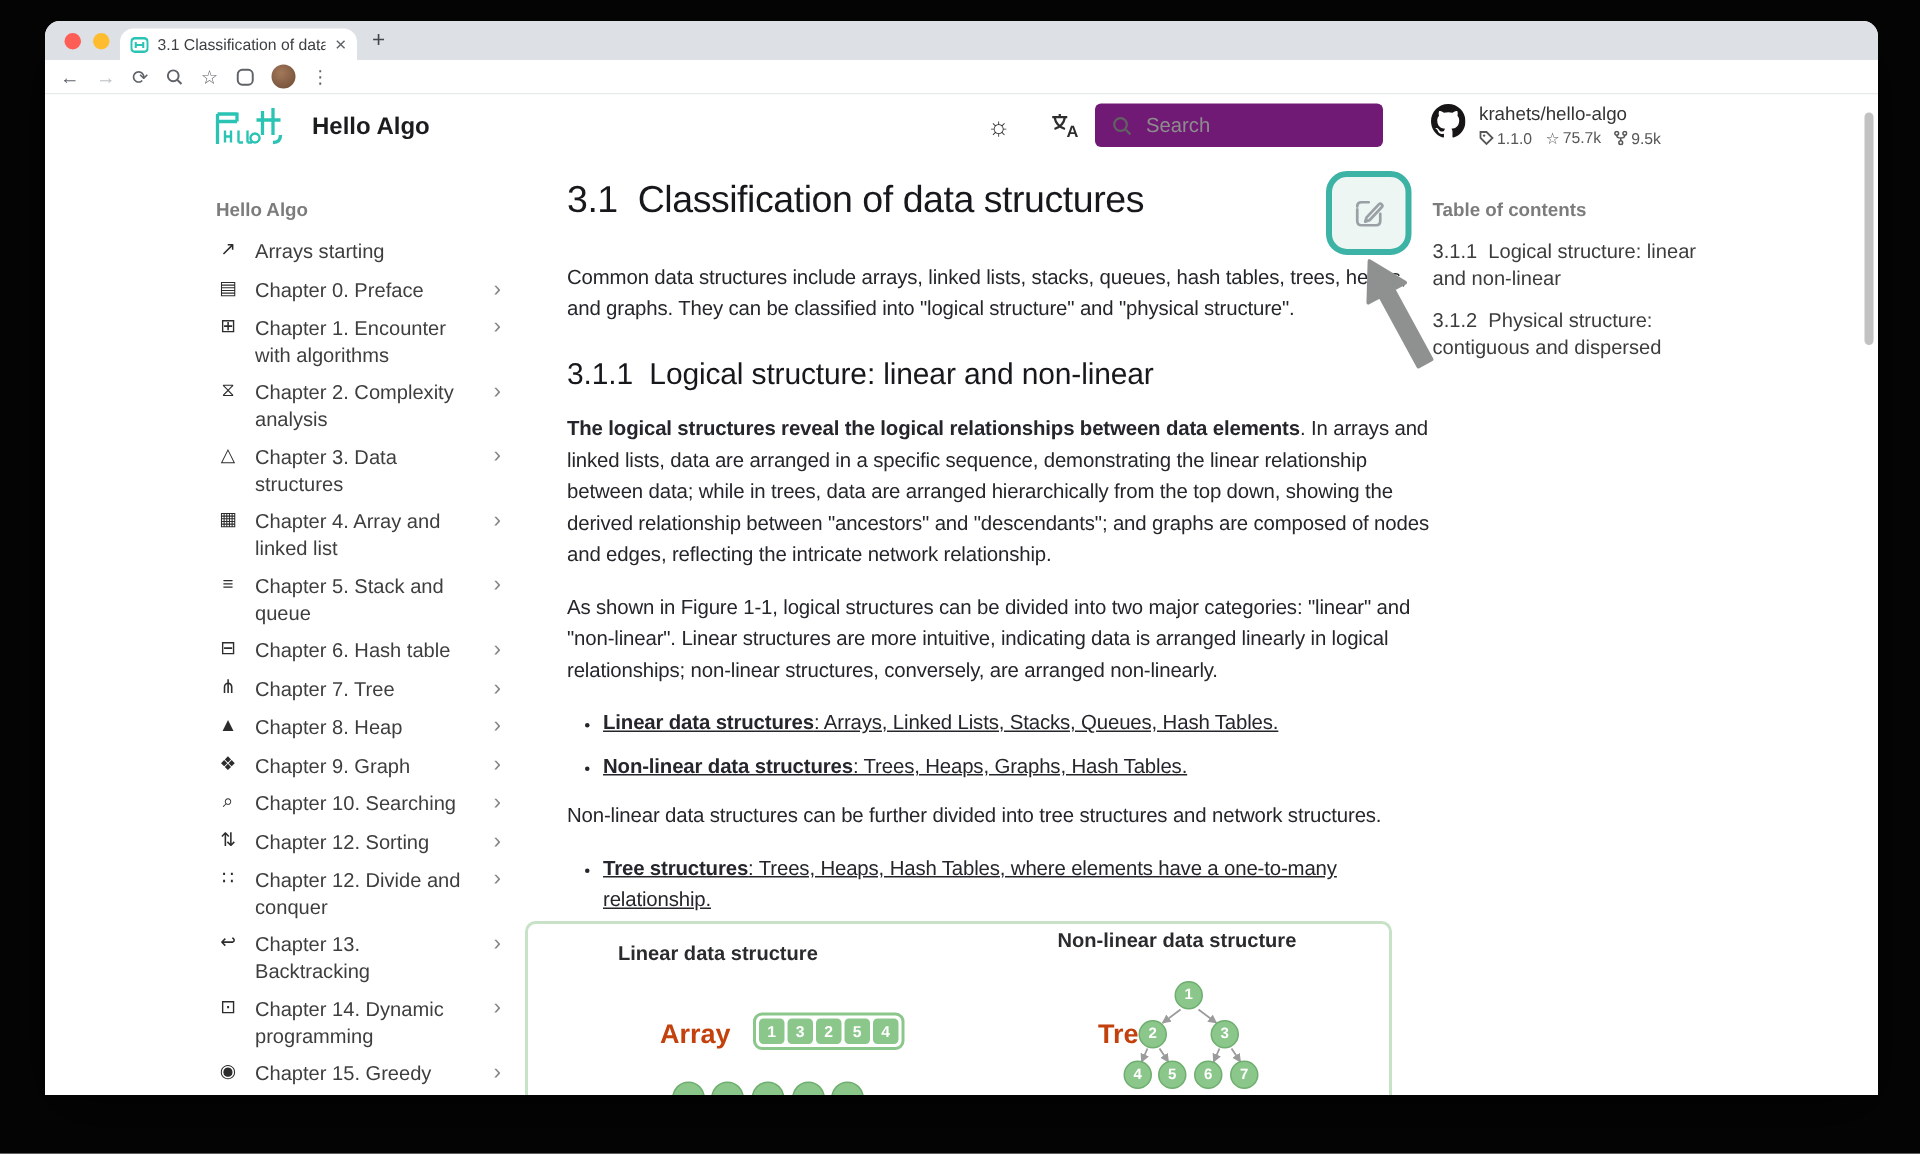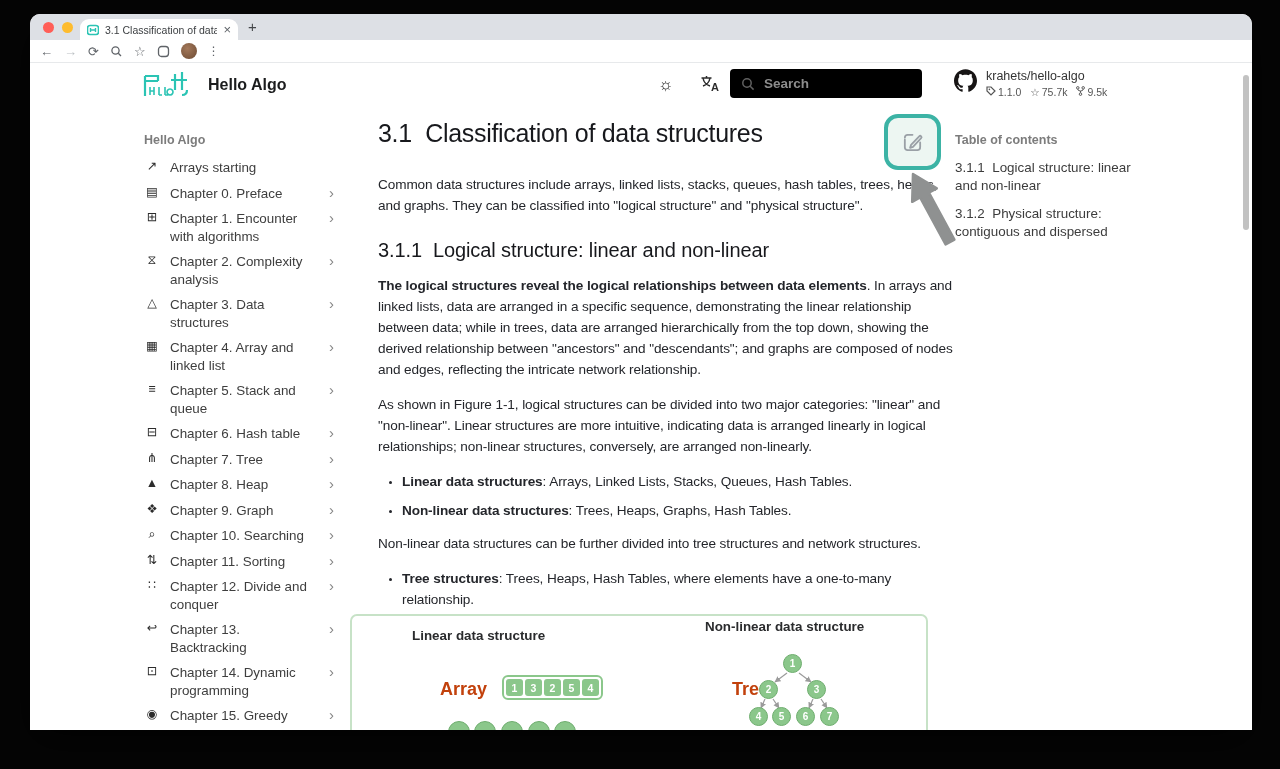--- a/index.html
+++ b/index.html
@@ -38,22 +38,22 @@
   
   .page { position:absolute; top:49px; left:0; right:0; bottom:0; background:#fff; }
   .scroll-thumb { position:absolute; right:3px; top:12px; width:6px; height:155px; background:#c2c2c2; border-radius:3px; }
 
   
   .logo { position:absolute; left:112px; top:8px; }
   .site-title { position:absolute; left:178px; top:13px; font-size:16px; font-weight:700; color:#1b1c1d; }
   .hdr-ico { position:absolute; top:12px; color:#2d2d2d; }
   .hdr-theme { left:628px; }
   .hdr-translate { left:670px; }
-  .searchbox { position:absolute; left:700px; top:6px; width:192px; height:29px; background:#000000;
-               border-radius:4px; display:flex; align-items:center; gap:9px; padding:2px 11px;font-weight:bold; }
+  .searchbox { position:absolute; left:700px; top:6px; width:192px; height:29px; background:#701a75;
+               border-radius:4px; display:flex; align-items:center; gap:9px; padding:2px 11px; }
   .search-ph { font-size:13.5px; color:#8d8d8d; }
   .repo { position:absolute; left:924px; top:6px; display:flex; gap:9px; align-items:flex-start; }
   .repo-name { font-size:12.5px; color:#343434; line-height:15px; }
   .repo-stats { display:flex; gap:9px; font-size:10.5px; color:#565656; margin-top:2px; align-items:center; }
   .stat { display:flex; gap:2px; }
 
   
   .sidenav { position:absolute; left:114px; top:70px; width:190px; }
   .nav-title { font-size:12.5px; font-weight:700; color:#7c7c7c; margin-bottom:11px; }
   .nav-item { display:flex; align-items:flex-start; gap:10px; margin-bottom:5px; cursor:pointer; }
@@ -67,21 +67,21 @@
   .toc-item { font-size:13.4px; color:#3c3c3c; line-height:17.5px; margin-bottom:11px; white-space:pre-wrap; cursor:pointer; }
 
   
   .main { position:absolute; left:320px; top:60px; width:585px; color:#24262b;
           font-size:13.6px; line-height:21px; letter-spacing:-.1px;margin-left:28px; }
   .main h1 { font-size:25px; font-weight:400; color:#17181c; letter-spacing:-.3px; margin-bottom:30px; white-space:pre-wrap; }
   .main h2 { font-size:20px; font-weight:400; color:#17181c; margin-bottom:14px; white-space:pre-wrap; }
   .main p { margin-bottom:14px; }
   .main p.intro { margin-bottom:24px; }
   .main ul { margin:0 0 12px 0; padding-left:24px; }
-  .main li { margin-bottom:8px; }
+  .main li { margin-bottom:8px;text-decoration:underline; }
   .main li::marker { font-size:10px; }
   strong { font-weight:700; }
 
   
   .fig { position:absolute; left:320px; top:551px; width:578px; height:150px;
          border:2px solid #c7e2c7; border-radius:7px; background:#fff;text-decoration:underline; }
   .fig-title { position:absolute; font-size:13.4px; font-weight:700; color:#2a2b2d; }
   .fig-label { position:absolute; font-size:18px; font-weight:700; color:#c2410c;margin-left:30px; }
   .arr-box { position:absolute; left:150px; top:59px; display:flex; gap:2px; padding:2px;
              border:2px solid #8bc78b; border-radius:6px; background:#fff; }
@@ -259,21 +259,21 @@
               <span class="nav-label">Chapter 9. Graph</span>
               <span class="nav-chev">›</span>
             </div>
             <div class="nav-item">
               <span class="nav-icon">⌕</span>
               <span class="nav-label">Chapter 10. Searching</span>
               <span class="nav-chev">›</span>
             </div>
             <div class="nav-item">
               <span class="nav-icon">⇅</span>
-              <span class="nav-label">Chapter 11. Sorting</span>
+              <span class="nav-label">Chapter 12. Sorting</span>
               <span class="nav-chev">›</span>
             </div>
             <div class="nav-item">
               <span class="nav-icon">∷</span>
               <span class="nav-label">Chapter 12. Divide and conquer</span>
               <span class="nav-chev">›</span>
             </div>
             <div class="nav-item">
               <span class="nav-icon">↩</span>
               <span class="nav-label">Chapter 13. Backtracking</span>

